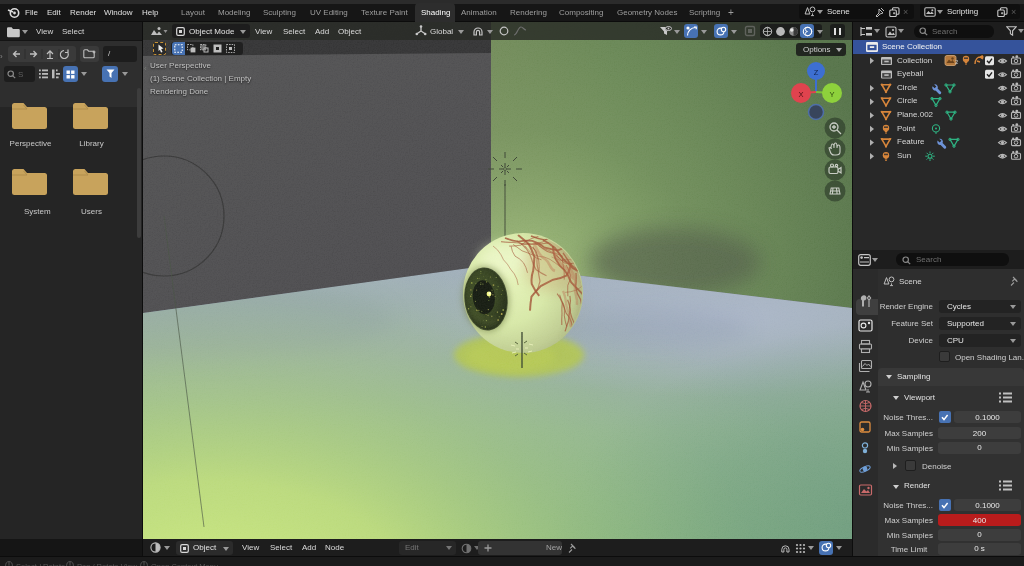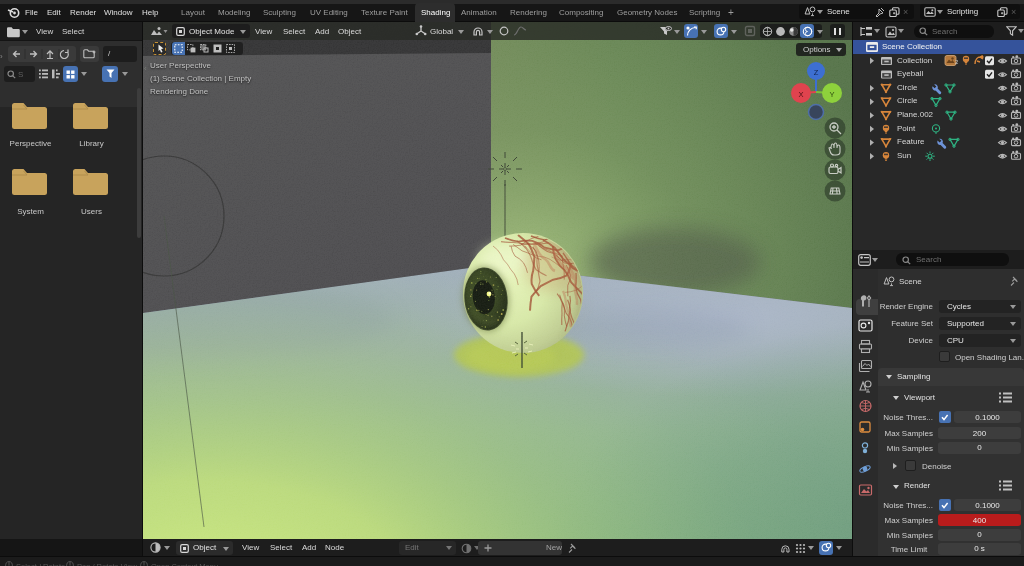--- a/index.html
+++ b/index.html
@@ -156,21 +156,21 @@
     <svg class="abs" style="left:11px;top:144px" width="38" height="30" viewBox="0 0 38 30">
       <path d="M1,5.5 a2.5,2.5 0 0 1 2.5,-2.5 h9 l3.5,4 h17.5 a2.5,2.5 0 0 1 2.5,2.5 v17 a2.5,2.5 0 0 1 -2.5,2.5 h-30 a2.5,2.5 0 0 1 -2.5,-2.5 z" fill="#c8a35c"></path>
       <path d="M1,9 h15 l-3.5,-4" fill="none" stroke="#b08e4c" stroke-width="1"></path>
     </svg>
     <svg class="abs" style="left:72px;top:144px" width="38" height="30" viewBox="0 0 38 30">
       <path d="M1,5.5 a2.5,2.5 0 0 1 2.5,-2.5 h9 l3.5,4 h17.5 a2.5,2.5 0 0 1 2.5,2.5 v17 a2.5,2.5 0 0 1 -2.5,2.5 h-30 a2.5,2.5 0 0 1 -2.5,-2.5 z" fill="#c8a35c"></path>
       <path d="M1,9 h15 l-3.5,-4" fill="none" stroke="#b08e4c" stroke-width="1"></path>
     </svg>
     <div class="abs t" style="left:8px;top:118px;width:45px;text-align:center;color:#c9c9c9">Perspective</div>
     <div class="abs t" style="left:69px;top:118px;width:45px;text-align:center;color:#c9c9c9">Library</div>
-    <div class="abs t" style="left:8px;top:186px;width:45px;text-align:center;color:#c9c9c9">System</div>
+    <div class="abs t" style="left:24px;top:186px;width:45px;color:#c9c9c9">System</div>
     <div class="abs t" style="left:69px;top:186px;width:45px;text-align:center;color:#c9c9c9">Users</div>
     <div class="abs" style="left:137px;top:66px;width:4px;height:150px;background:#3d3d3d;border-radius:2px;"></div>
   </div>
 
   <div class="abs" id="viewport" style="left:143px;top:22px;width:709px;height:518px;background:#2d2d2d;">
     <svg width="709" height="518" viewBox="0 0 709 518">
       <defs>
         <linearGradient id="gwall" x1="0" y1="0" x2="1" y2="0">
           <stop offset="0" stop-color="#657f4d"></stop>
           <stop offset="0.35" stop-color="#5a7a48"></stop>

